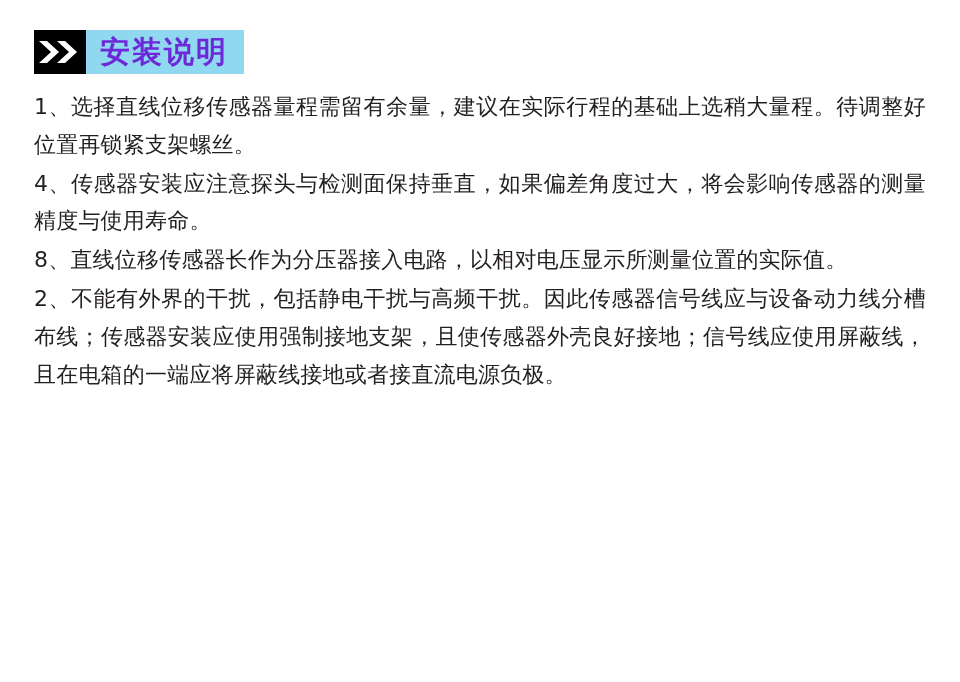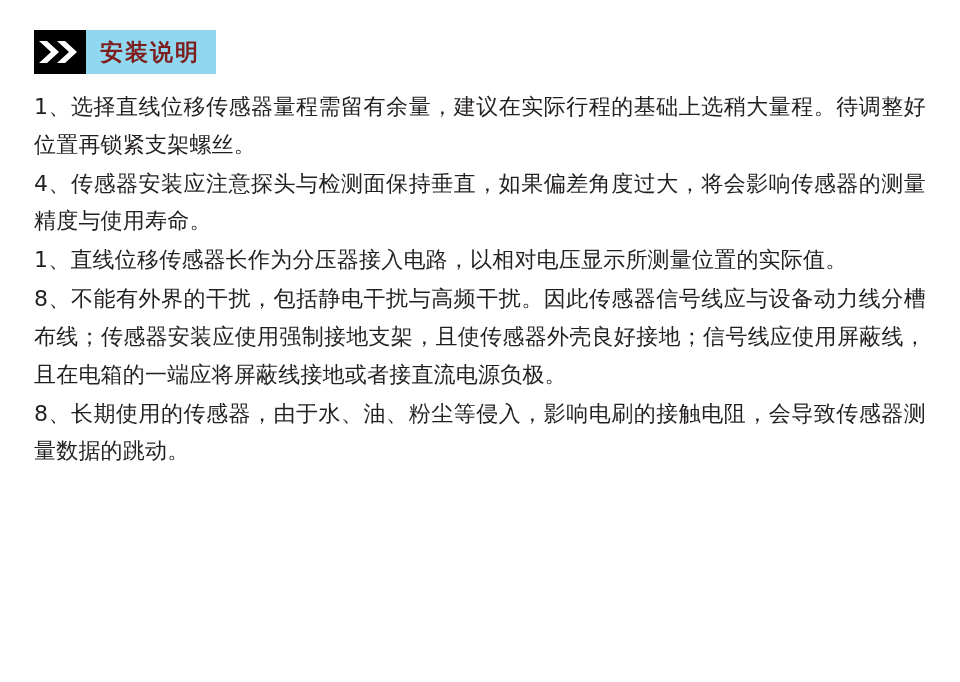--- a/index.html
+++ b/index.html
@@ -39,24 +39,24 @@
   .chev {
     display: block;
   }
   .header-title-box {
     background: #8fd8ef;
     display: flex;
     align-items: center;
     padding: 0 16px 0 14px;
   }
   .header-title {
-    font-size: 23px;
+    font-size: 30px;
     font-weight: bold;
     letter-spacing: 2px;
-    color: #7f1d1d;
+    color: #6d28d9;
     line-height: 1;
     font-family: "DejaVu Sans", "Liberation Sans", sans-serif;
   }
   
   .content {
     font-size: 22px;
     line-height: 1.72;
     color: #231f20;
     letter-spacing: 0.2px;
   }
@@ -80,18 +80,17 @@
       </svg>
     </div>
     <div class="header-title-box">
       <span class="header-title">安装说明</span>
     </div>
   </div>
 
   <div class="content">
     <p class="para">1、选择直线位移传感器量程需留有余量，建议在实际行程的基础上选稍大量程。待调整好位置再锁紧支架螺丝。</p>
     <p class="para">4、传感器安装应注意探头与检测面保持垂直，如果偏差角度过大，将会影响传感器的测量精度与使用寿命。</p>
-    <p class="para">1、直线位移传感器长作为分压器接入电路，以相对电压显示所测量位置的实际值。</p>
-    <p class="para">8、不能有外界的干扰，包括静电干扰与高频干扰。因此传感器信号线应与设备动力线分槽布线；传感器安装应使用强制接地支架，且使传感器外壳良好接地；信号线应使用屏蔽线，且在电箱的一端应将屏蔽线接地或者接直流电源负极。</p>
-    <p class="para">8、长期使用的传感器，由于水、油、粉尘等侵入，影响电刷的接触电阻，会导致传感器测量数据的跳动。</p>
+    <p class="para">8、直线位移传感器长作为分压器接入电路，以相对电压显示所测量位置的实际值。</p>
+    <p class="para">2、不能有外界的干扰，包括静电干扰与高频干扰。因此传感器信号线应与设备动力线分槽布线；传感器安装应使用强制接地支架，且使传感器外壳良好接地；信号线应使用屏蔽线，且在电箱的一端应将屏蔽线接地或者接直流电源负极。</p>
   </div>
 
 </div>
 
 </body></html>

